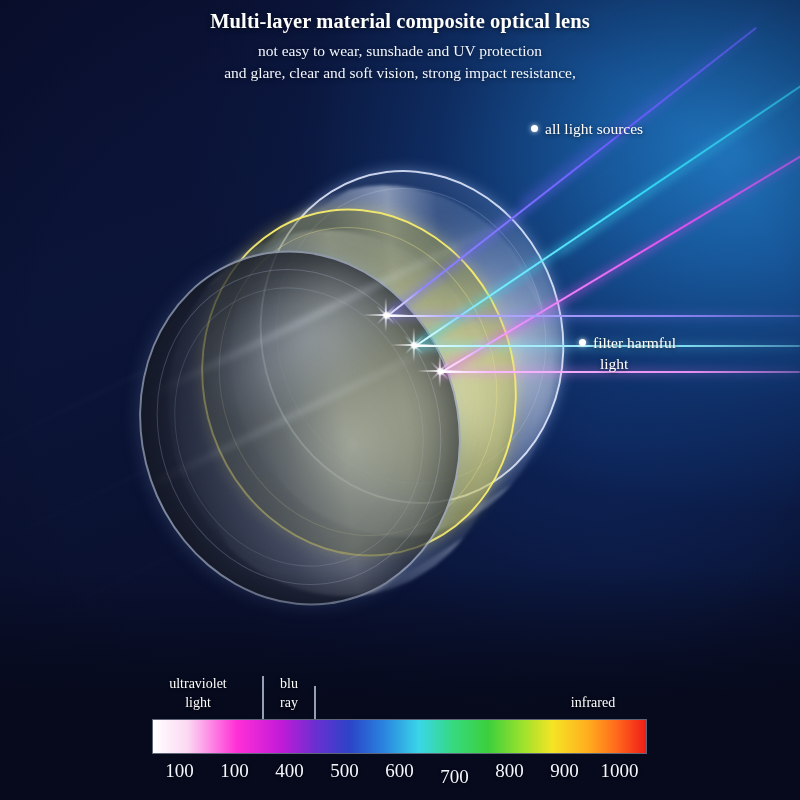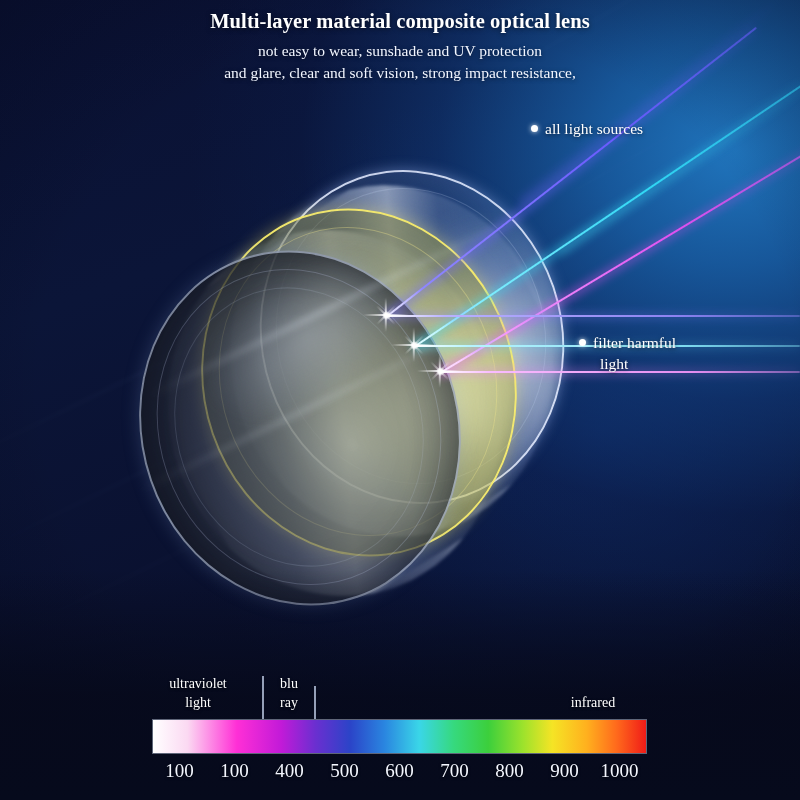--- a/index.html
+++ b/index.html
@@ -433,19 +433,19 @@
     <div id="spectrum-bar">
       <div class="grad" id="spectrum-gradient" style="background: linear-gradient(to right, rgb(255, 255, 255) 0%, rgb(251, 217, 242) 7%, rgb(255, 47, 214) 17%, rgb(194, 26, 216) 26%, rgb(106, 47, 208) 33%, rgb(43, 68, 200) 40%, rgb(42, 134, 224) 47%, rgb(58, 214, 232) 54%, rgb(54, 217, 126) 61%, rgb(60, 207, 60) 68%, rgb(156, 226, 44) 75%, rgb(245, 228, 37) 81%, rgb(255, 176, 30) 88%, rgb(255, 106, 28) 94%, rgb(240, 28, 24) 100%);"></div>
     </div>
 
     <div id="spectrum-ticks">
         <div class="tick-label" style="left: 179.5px; top: 88px;">100</div>
         <div class="tick-label" style="left: 234.5px; top: 88px;">100</div>
         <div class="tick-label" style="left: 289.5px; top: 88px;">400</div>
         <div class="tick-label" style="left: 344.5px; top: 88px;">500</div>
         <div class="tick-label" style="left: 399.5px; top: 88px;">600</div>
-        <div class="tick-label" style="left: 454.5px; top: 88px;">700</div>
+        <div class="tick-label" style="left: 454.5px; top: 94px;">700</div>
         <div class="tick-label" style="left: 509.5px; top: 88px;">800</div>
         <div class="tick-label" style="left: 564.5px; top: 88px;">900</div>
         <div class="tick-label" style="left: 619.5px; top: 88px;">1000</div>
       </div>
   </div>
 </div>
 
 </body></html>

